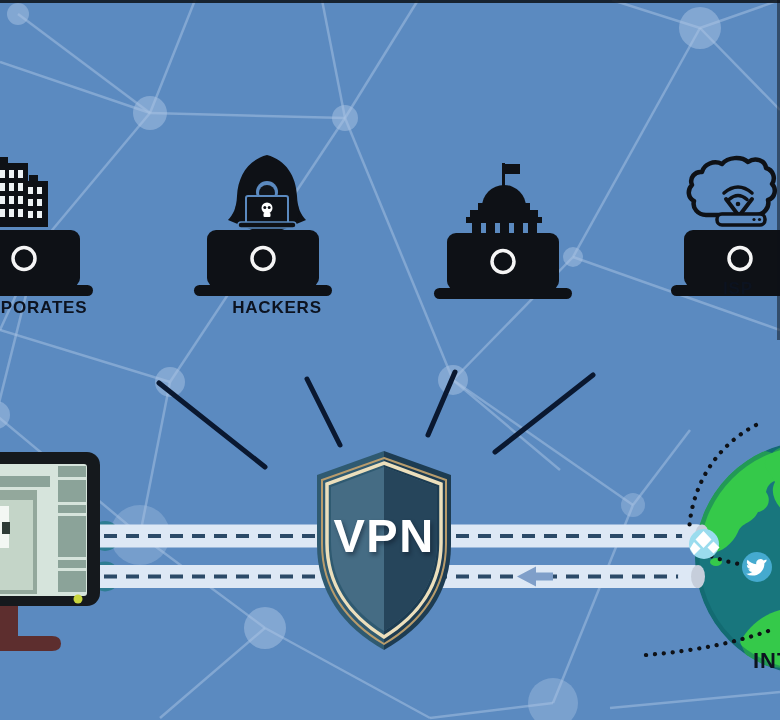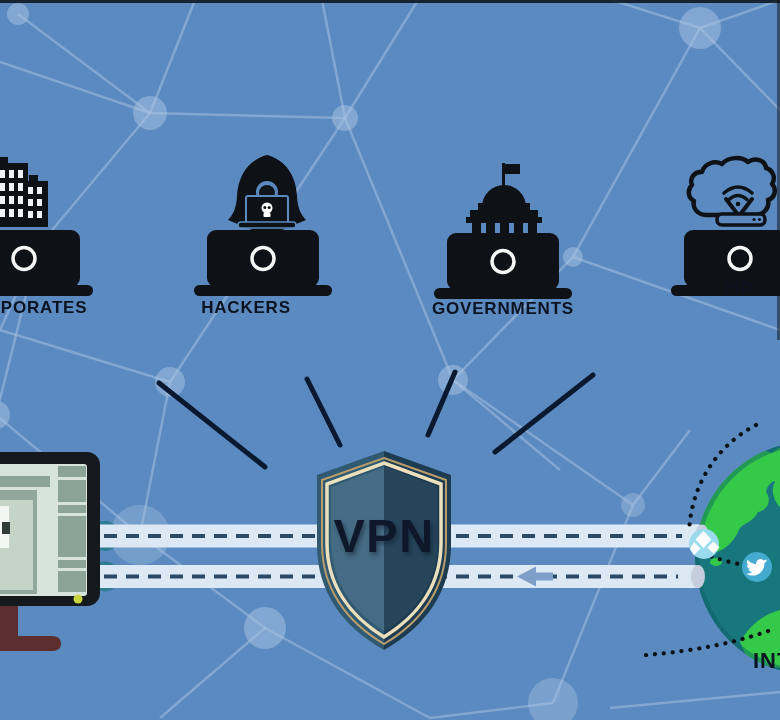--- a/index.html
+++ b/index.html
@@ -7,21 +7,21 @@
     position:relative;width:780px;height:720px;overflow:hidden;
     background:#5b8ac0;font-family:"Liberation Sans",sans-serif;
   }
   .stage svg{position:absolute;left:0;top:0;}
   .label{
     position:absolute;transform:translateX(-50%);white-space:nowrap;
     font-weight:bold;color:#0c1320;letter-spacing:.8px;font-size:17px;
     user-select:none;
   }
   .label.vpn{
-    font-size:47px;color:#0f172a;letter-spacing:1.5px;
+    font-size:47px;color:#ffffff;letter-spacing:1.5px;
     text-shadow:2px 3px 4px rgba(10,20,35,.45);
   }
   .label.internet{font-size:22px;letter-spacing:1px;}
 </style>
 </head>
 <body>
 
 <div class="stage">
 <svg width="780" height="720" viewBox="0 0 780 720">
 
@@ -245,18 +245,17 @@
     <path fill="#ffffff" d="M766.5 559.5 c-1 .5 -2 .8 -3 .9 a4.2 4.2 0 0 0 -7.2 3.8 c-3.5 -.2 -6.6 -1.8 -8.7 -4.4 a4.2 4.2 0 0 0 1.3 5.6 c-.7 0 -1.4 -.2 -2 -.5 a4.2 4.2 0 0 0 3.4 4.1 c-.6 .2 -1.3 .2 -1.9 .1 a4.2 4.2 0 0 0 3.9 2.9 a8.4 8.4 0 0 1 -6.2 1.7 a11.8 11.8 0 0 0 6.4 1.9 c7.7 0 11.9 -6.4 11.9 -11.9 v-.5 c.8 -.6 1.5 -1.3 2.1 -2.1 Z"></path>
   </g>
 
   <g fill="#0c1016">
     <rect x="0" y="0" width="780" height="3" fill-opacity="0.85"></rect>
     <rect x="777" y="0" width="3" height="340" fill-opacity="0.5"></rect>
   </g>
 </svg>
 
   <div class="label" style="left:24px;top:298px">CORPORATES</div>
-  <div class="label" style="left:246px;top:298px">HACKERS</div>
-  <div class="label" style="left:503px;top:299px">GOVERNMENTS</div>
+  <div class="label" style="left:277px;top:298px">HACKERS</div>
   <div class="label" style="left:738px;top:279px">ISP</div>
   <div class="label vpn" style="left:384px;top:508px">VPN</div>
   <div class="label internet" style="left:812px;top:648px">INTERNET</div>
 </div>
 
 </body></html>

